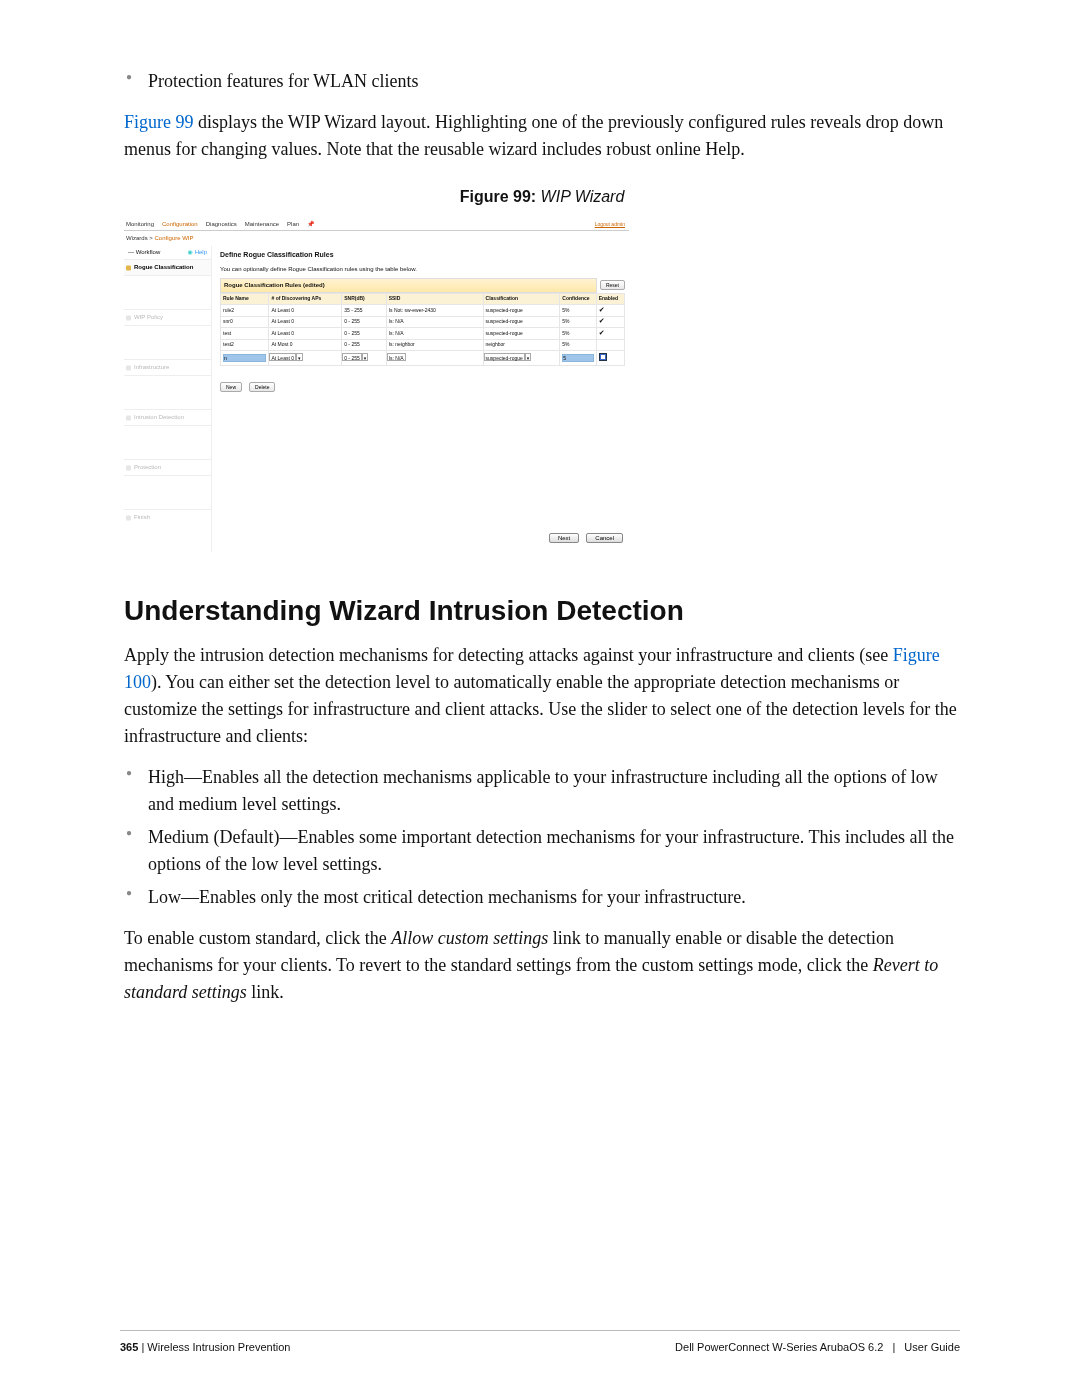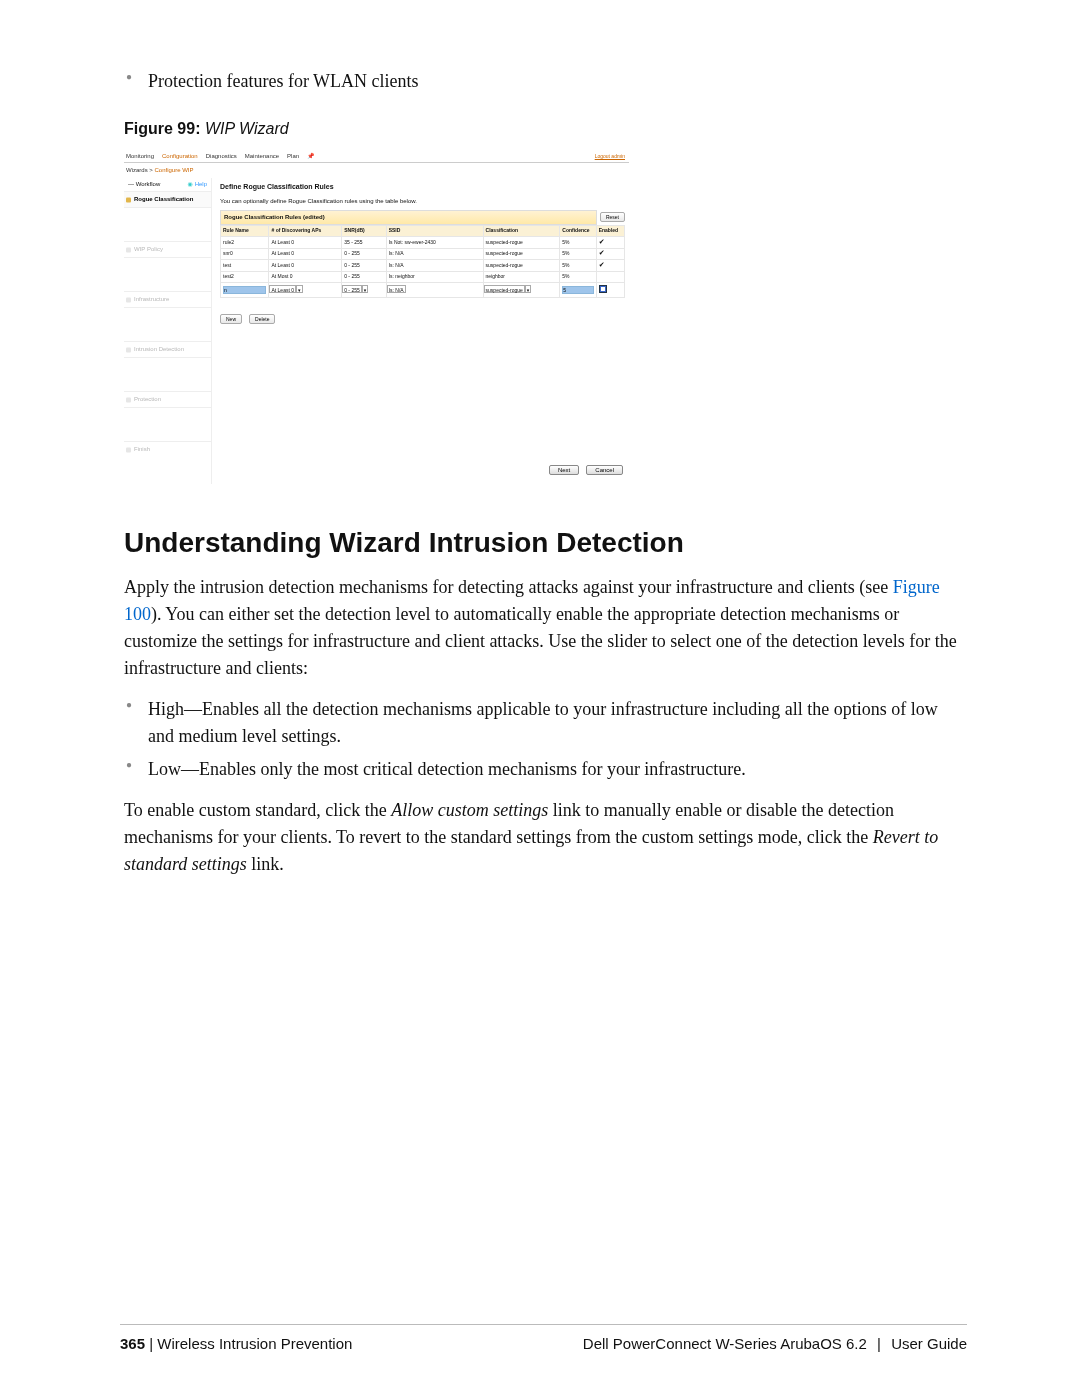--- a/index.html
+++ b/index.html
@@ -23,20 +23,21 @@
       font-size: 10px; color: #888;
     }
 
     p { margin-bottom: 14px; }
     a { color: #0066cc; text-decoration: none; }
 
     .figcap {
       font-family: Arial, Helvetica, sans-serif;
       font-size: 16px;
       margin: 22px 0 10px 0;
+      text-align: center;
     }
     .figcap .fignum { font-weight: 700; }
     .figcap .figtitle { font-style: italic; }
 
     
     .shot {
       width: 505px; height: 335px;
       background: #fff;
       border: none;
       font-family: Verdana, Arial, sans-serif;
@@ -160,38 +161,41 @@
     h3.sect {
       font-family: Arial, Helvetica, sans-serif;
       font-size: 28px;
       font-weight: 700;
       margin: 2px 0 10px 0;
     }
     .italic { font-style: italic; }
 
     
     .page-foot {
-      position: absolute; left: 120px; right: 113px; bottom: 42px;
+      position: absolute; left: 120px; right: 120px; bottom: 42px;
       display: flex; justify-content: space-between;
       border-top: 1px solid #bbb; padding-top: 8px;
       font-family: Arial, Helvetica, sans-serif;
-      font-size: 15px;
+      font-size: 11px;
     }
     .page-foot .l .pg { font-weight: 700; }
     .page-foot .r .sep { margin: 0 6px; }
   </style>
 </head>
 <body>
 
 <div class="content">
 
   <ul class="bullets">
     <li>Protection features for WLAN clients</li>
   </ul>
 
+  <p>
+    <a href="#">Figure 99</a><span> displays the WIP Wizard layout. Highlighting one of the previously configured rules reveals drop down menus for changing values. Note that the reusable wizard includes robust online Help.</span>
+  </p>
 
   <p class="figcap">
     <span class="fignum">Figure 99:</span><span class="figtitle"> WIP Wizard</span>
   </p>
 
   <div class="shot">
     <div class="shot-tabs">
       <span class="off">Monitoring</span>
       <span class="on">Configuration</span>
       <span class="off">Diagnostics</span>
@@ -315,20 +319,21 @@
   </div>
 
   <h3 class="sect">Understanding Wizard Intrusion Detection</h3>
 
   <p>
     <span>Apply the intrusion detection mechanisms for detecting attacks against your infrastructure and clients (see </span><a href="#">Figure 100</a><span>). You can either set the detection level to automatically enable the appropriate detection mechanisms or customize the settings for infrastructure and client attacks. Use the slider to select one of the detection levels for the infrastructure and clients:</span>
   </p>
 
   <ul class="bullets">
     <li>High—Enables all the detection mechanisms applicable to your infrastructure including all the options of low and medium level settings.</li>
+    <li>Medium (Default)—Enables some important detection mechanisms for your infrastructure. This includes all the options of the low level settings.</li>
     <li>Low—Enables only the most critical detection mechanisms for your infrastructure.</li>
   </ul>
 
   <p>
     <span>To enable custom standard, click the </span><span class="italic">Allow custom settings</span><span> link to manually enable or disable the detection mechanisms for your clients. To revert to the standard settings from the custom settings mode, click the </span><span class="italic">Revert to standard settings</span><span> link.</span>
   </p>
 
 </div>
 
 <div class="page-foot">

